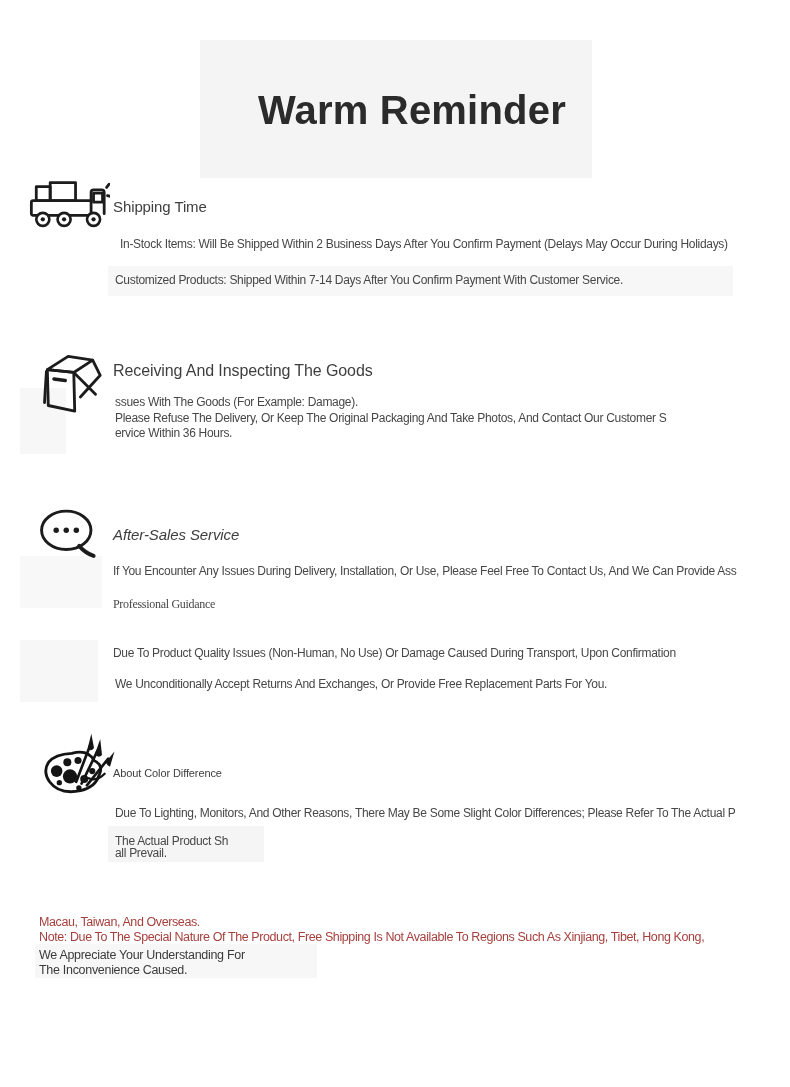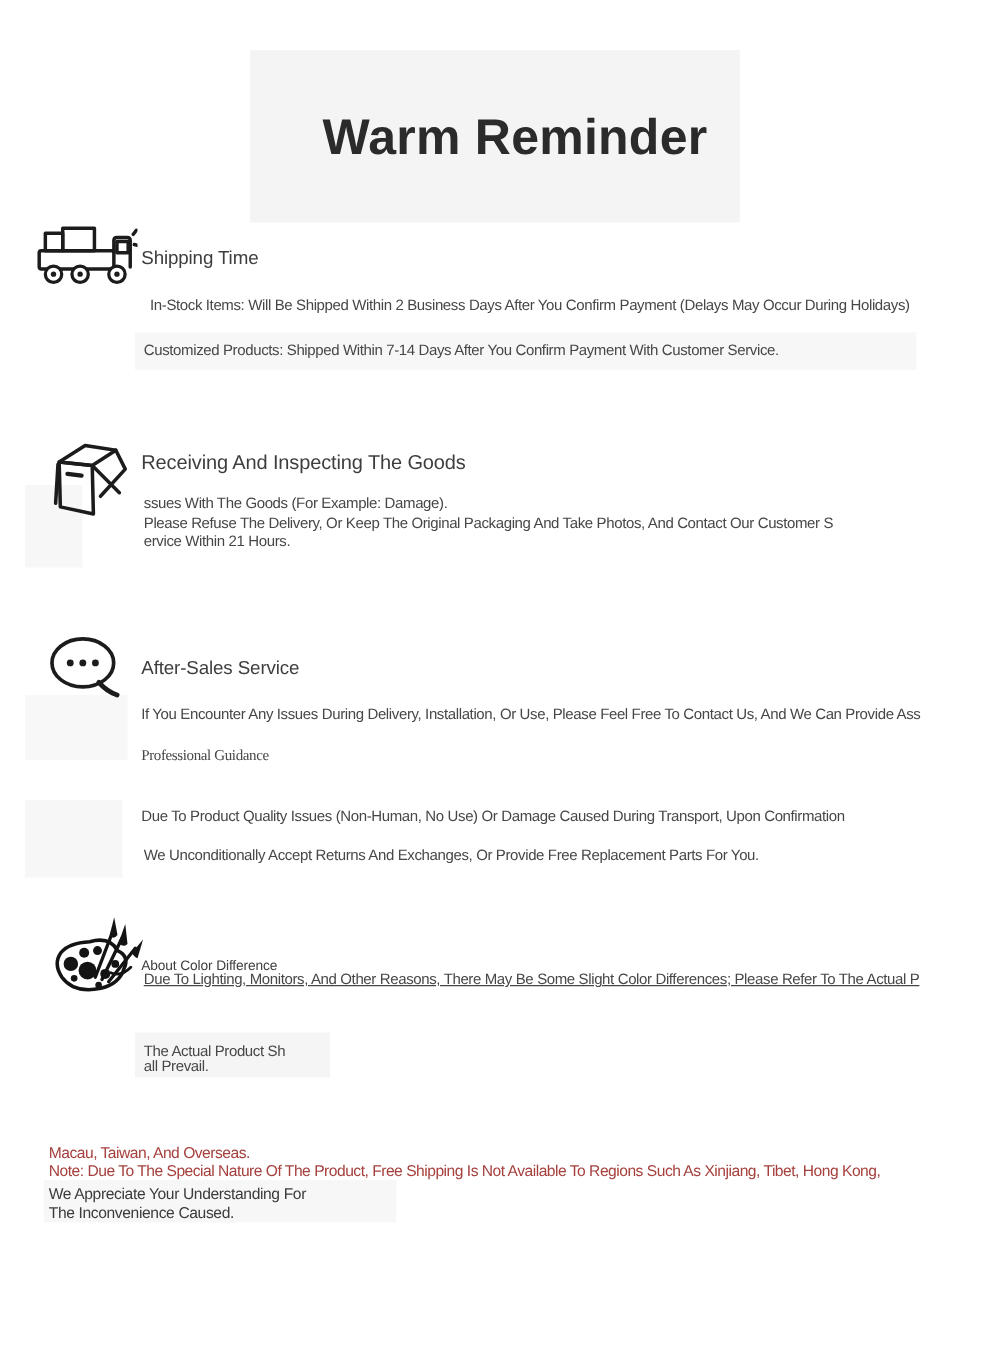--- a/index.html
+++ b/index.html
@@ -82,37 +82,37 @@
           <path d="M40 30 L63 53"></path>
           <path d="M11 29 L9 62"></path>
           <path d="M19 37 L31 38.5" stroke-width="3.6"></path>
         </g>
       </svg>
     </span>
     <div class="heading" style="left:113px;top:362px;font-size:16px;">Receiving And Inspecting The Goods</div>
     <div class="para" style="left:115px;top:395px;">
       <div>ssues With The Goods (For Example: Damage).</div>
       <div>Please Refuse The Delivery, Or Keep The Original Packaging And Take Photos, And Contact Our Customer S</div>
-      <div>ervice Within 21 Hours.</div>
+      <div>ervice Within 36 Hours.</div>
     </div>
   </section>
 
   <section>
     <span class="icon" style="left:37px;top:505px;">
       <svg width="64" height="58" viewBox="0 0 70 62">
         <ellipse cx="32" cy="27" rx="27" ry="21" fill="none" stroke="#1c1c1c" stroke-width="3.2"></ellipse>
         <path d="M46 44 Q53 52 62 55" fill="none" stroke="#1c1c1c" stroke-width="4.2" stroke-linecap="round"></path>
         <g fill="#1c1c1c">
           <circle cx="21" cy="27" r="3"></circle>
           <circle cx="32" cy="27" r="3"></circle>
           <circle cx="43" cy="27" r="3"></circle>
         </g>
       </svg>
     </span>
-    <div class="heading" style="left:113px;top:526px;font-size:15px;">After-Sales Service</div>
+    <div class="heading" style="left:113px;top:526px;font-size:15px;font-style:italic;">After-Sales Service</div>
     <div class="line" style="left:113px;top:564px;">If You Encounter Any Issues During Delivery, Installation, Or Use, Please Feel Free To Contact Us, And We Can Provide Ass</div>
     <div class="line" style="left:113px;top:597px;font-family:Liberation Serif, serif;">Professional Guidance</div>
     <div class="line" style="left:113px;top:646px;">Due To Product Quality Issues (Non-Human, No Use) Or Damage Caused During Transport, Upon Confirmation</div>
     <div class="line" style="left:115px;top:677px;">We Unconditionally Accept Returns And Exchanges, Or Provide Free Replacement Parts For You.</div>
   </section>
 
   <section>
     <span class="icon" style="left:38px;top:726px;">
       <svg width="80" height="76" viewBox="0 0 90 84">
         <g stroke="#141414" fill="none" stroke-linecap="round" stroke-linejoin="round">
@@ -131,21 +131,21 @@
           <circle cx="45" cy="38" r="4"></circle>
           <circle cx="36" cy="56" r="8"></circle>
           <circle cx="52" cy="59" r="4.5"></circle>
           <circle cx="61" cy="50" r="3.5"></circle>
           <circle cx="46" cy="69" r="3"></circle>
           <circle cx="24" cy="63" r="3"></circle>
         </g>
       </svg>
     </span>
     <div class="heading" style="left:113px;top:767px;font-size:11px;">About Color Difference</div>
-    <div class="line" style="left:115px;top:776px;text-decoration:underline;">Due To Lighting, Monitors, And Other Reasons, There May Be Some Slight Color Differences; Please Refer To The Actual P</div>
+    <div class="line" style="left:115px;top:806px;">Due To Lighting, Monitors, And Other Reasons, There May Be Some Slight Color Differences; Please Refer To The Actual P</div>
     <div class="line" style="left:115px;top:834px;">The Actual Product Sh</div>
     <div class="line" style="left:115px;top:845.5px;">all Prevail.</div>
   </section>
 
   <footer>
     <div class="note-red" style="left:39px;top:915px;">
       <div>Macau, Taiwan, And Overseas.</div>
       <div>Note: Due To The Special Nature Of The Product, Free Shipping Is Not Available To Regions Such As Xinjiang, Tibet, Hong Kong,</div>
     </div>
     <div class="note-black" style="left:39px;top:948px;">

